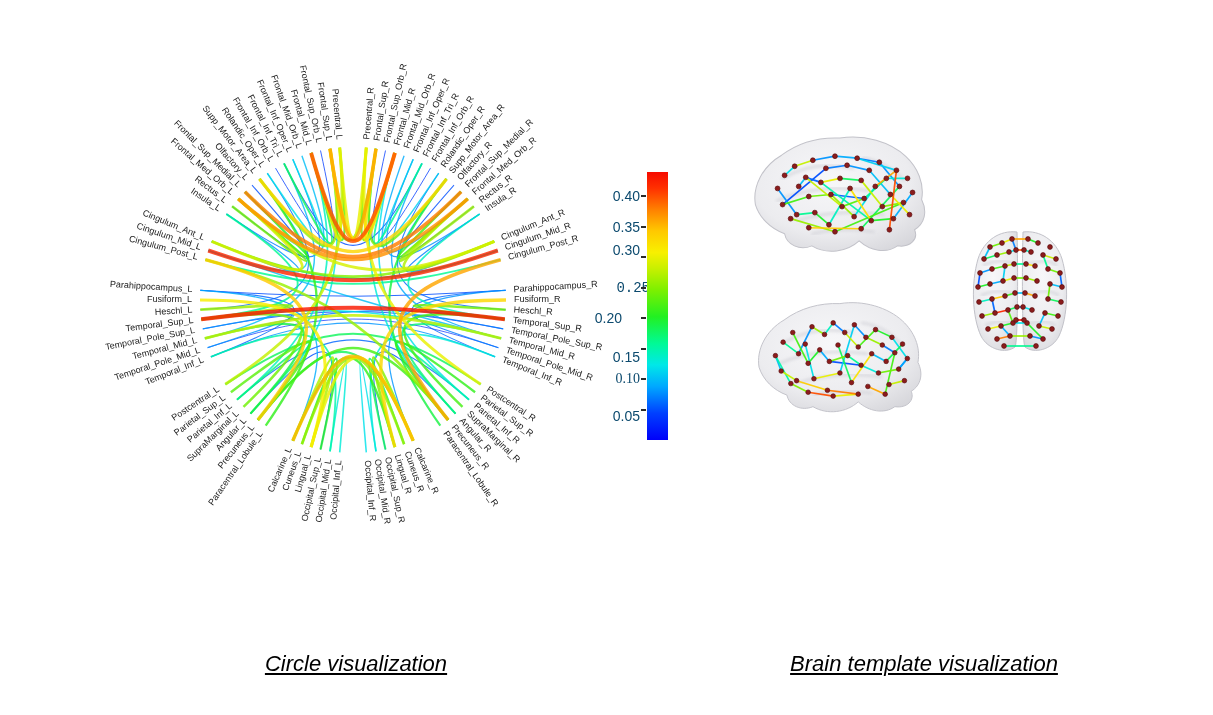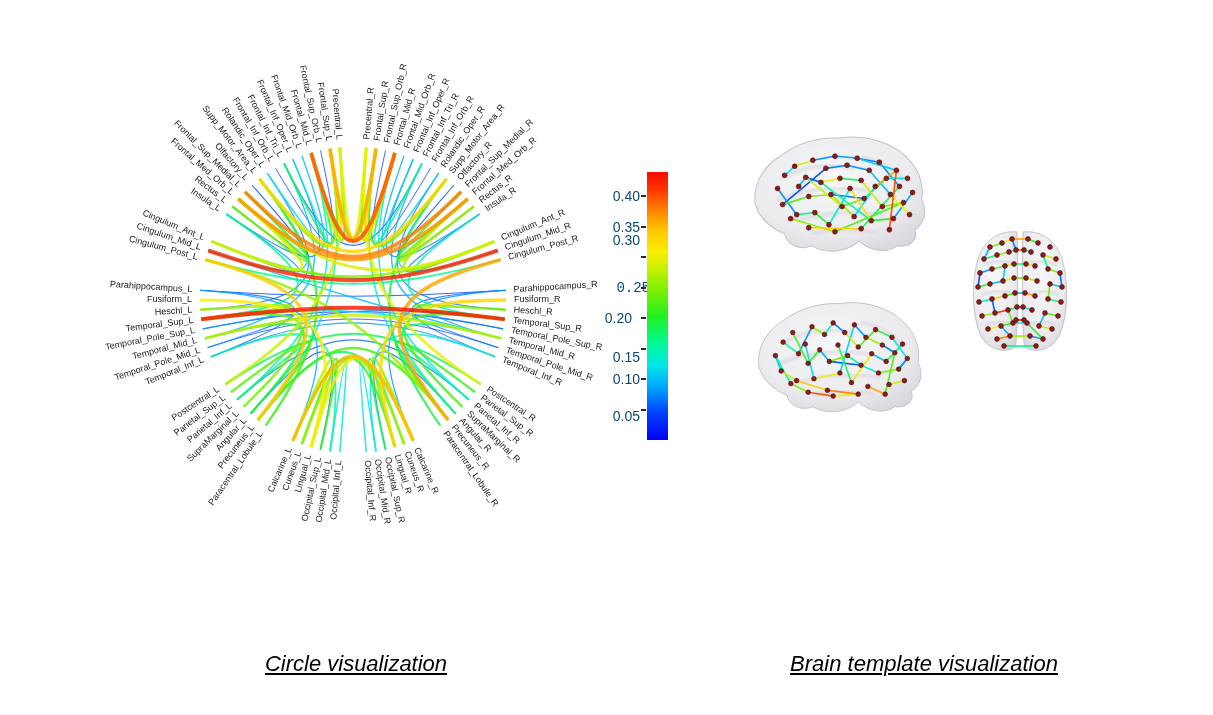--- a/index.html
+++ b/index.html
@@ -211,29 +211,29 @@
       <text x="319.2" y="421.2" transform="rotate(81.4 319.2 421.2)" text-anchor="start" dominant-baseline="middle" class="region-label">Occipital_Mid_R</text>
       <text x="309.0" y="422.4" transform="rotate(85.0 309.0 422.4)" text-anchor="start" dominant-baseline="middle" class="region-label">Occipital_Inf_R</text>
     </svg>
 
   <div id="colorbar">
     <div id="cb-ticks">
         <div class="cb-label" style="left: 30px; top: 28.3636px;">0.40</div>
         <div class="cb-dash" style="left: 81px; top: 35.3636px;"></div>
         <div class="cb-label" style="left: 30px; top: 58.8182px;">0.35</div>
         <div class="cb-dash" style="left: 81px; top: 65.8182px;"></div>
-        <div class="cb-label" style="left: 30px; top: 72px;">0.30</div>
+        <div class="cb-label" style="left: 30px; top: 82px;">0.30</div>
         <div class="cb-dash" style="left: 81px; top: 96.2727px;"></div>
         <div class="cb-label" style="left: 40px; top: 119.727px; font-family: Liberation Mono, monospace;">0.25</div>
         <div class="cb-dash" style="left: 81px; top: 126.727px;"></div>
-        <div class="cb-label" style="left: 22px; top: 150.182px;">0.20</div>
+        <div class="cb-label" style="left: 12px; top: 150.182px;">0.20</div>
         <div class="cb-dash" style="left: 81px; top: 157.182px;"></div>
         <div class="cb-label" style="left: 30px; top: 189px;">0.15</div>
         <div class="cb-dash" style="left: 81px; top: 187.636px;"></div>
-        <div class="cb-label" style="left: 30px; top: 211.091px;">0.10</div>
+        <div class="cb-label" style="left: 30px; top: 211.091px; font-family: Liberation Serif, serif;">0.10</div>
         <div class="cb-dash" style="left: 81px; top: 218.091px;"></div>
         <div class="cb-label" style="left: 30px; top: 248px;">0.05</div>
         <div class="cb-dash" style="left: 81px; top: 248.545px;"></div>
       </div>
     <div id="cb-bar" style="background: linear-gradient(to top, rgb(0, 0, 250) 0%, rgb(0, 64, 255) 10%, rgb(0, 168, 255) 20%, rgb(0, 232, 232) 28%, rgb(0, 250, 150) 36%, rgb(34, 240, 34) 46%, rgb(125, 240, 0) 56%, rgb(200, 240, 0) 64%, rgb(248, 240, 0) 70%, rgb(255, 200, 0) 78%, rgb(255, 128, 0) 86%, rgb(255, 48, 0) 94%, rgb(246, 11, 0) 100%);"></div>
   </div>
 
   <svg id="brain-lat1" width="192" height="136" viewBox="0 0 190 135">
       <defs>
         <radialGradient id="g1" cx="45%" cy="38%" r="75%">

